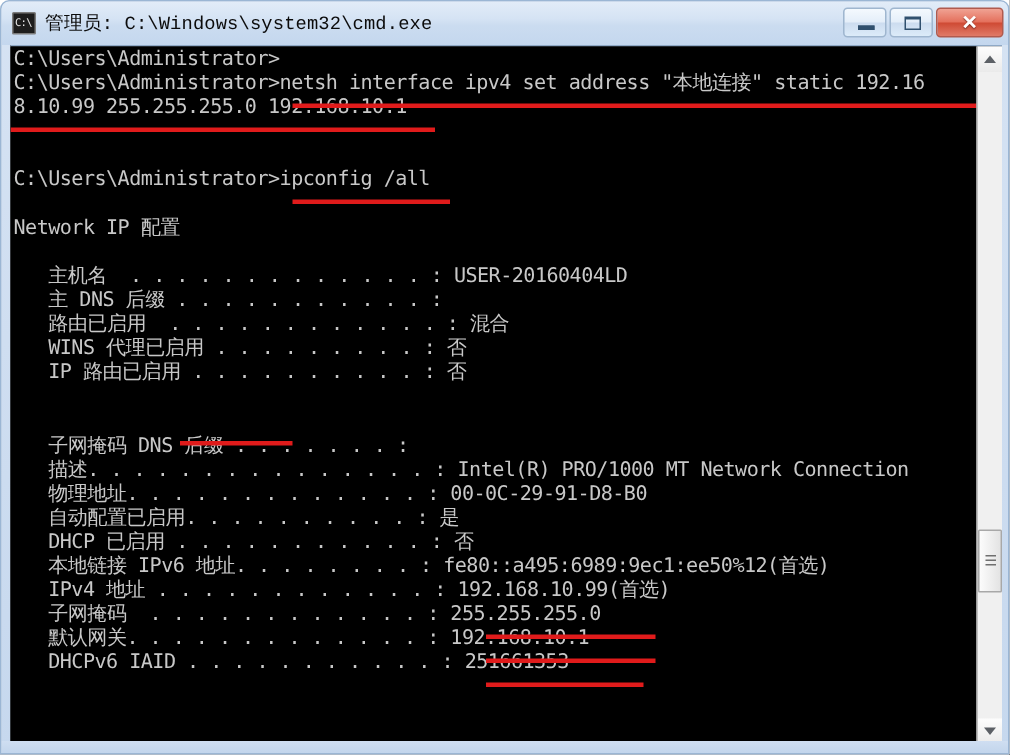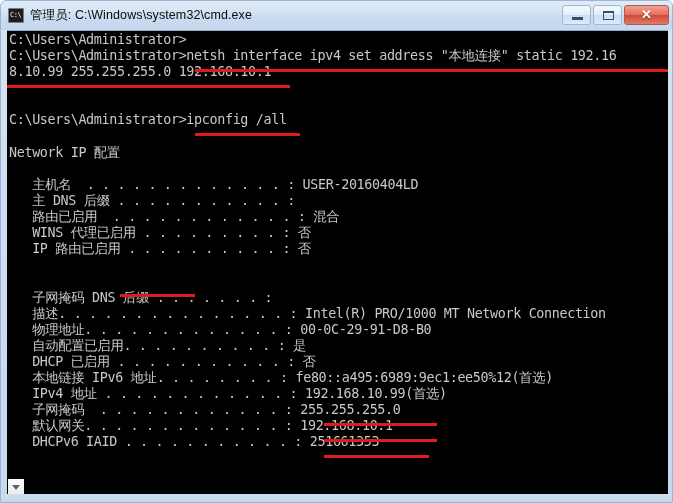--- a/index.html
+++ b/index.html
@@ -59,20 +59,21 @@
     font-size: 7px;
     color: #e8e8e8;
     line-height: 13px;
     letter-spacing: -0.5px;
   }
   .title-text {
     font-size: 12.5px;
     color: #0b0b0b;
     white-space: nowrap;
     letter-spacing: 0.1px;
+    font-family: Liberation Mono, monospace;
   }
 
   .winbtns {
     position: absolute;
     right: 5px;
     top: 4px;
     display: flex;
     gap: 2px;
   }
   .winbtn {
@@ -122,21 +123,20 @@
   .console-frame {
     position: absolute;
     left: 6px;
     top: 29px;
     width: 661px;
     height: 466px;
     box-sizing: border-box;
     background: #000000;
     border-top: 1px solid #8fa9c6;
     display: flex;
-    flex-direction: column;
   }
   .console {
     position: relative;
     flex: 1 1 auto;
     background: #000000;
     overflow: hidden;
   }
   .lines {
     position: absolute;
     left: 2px;

